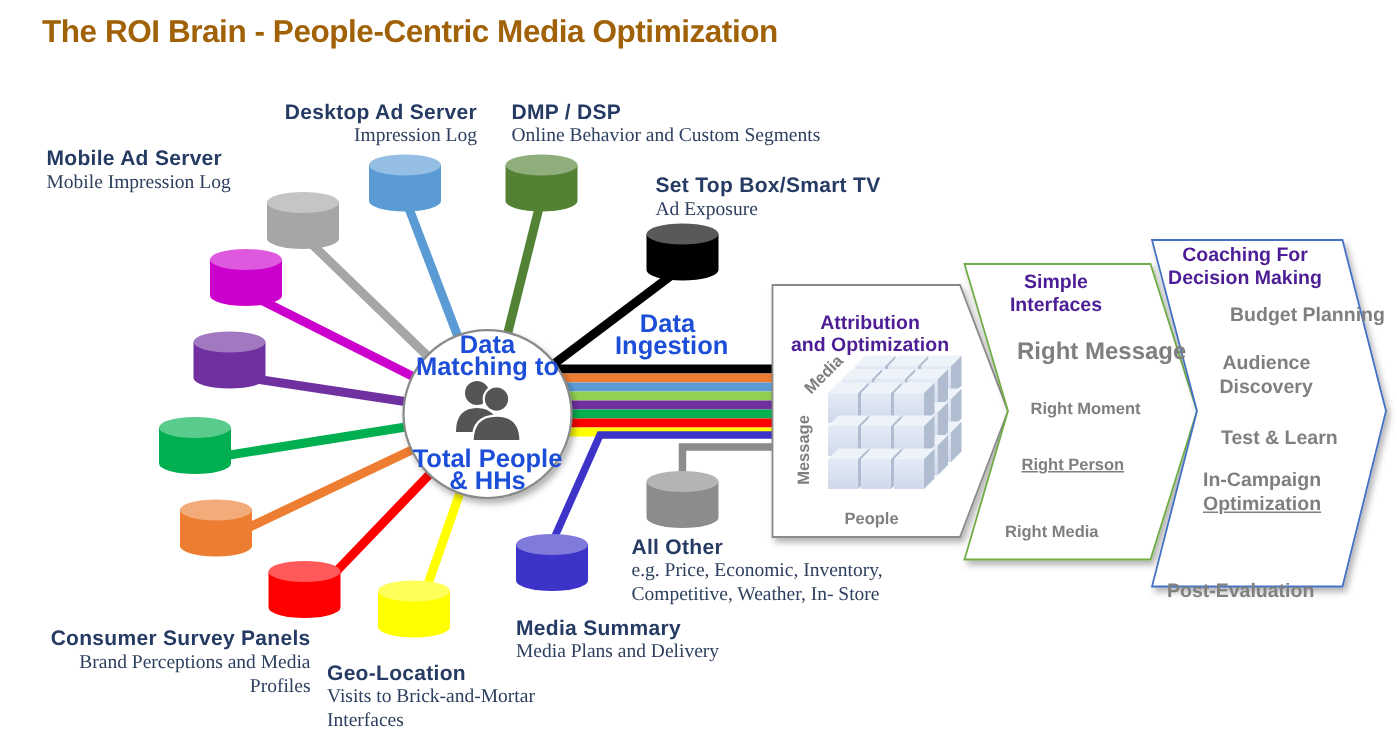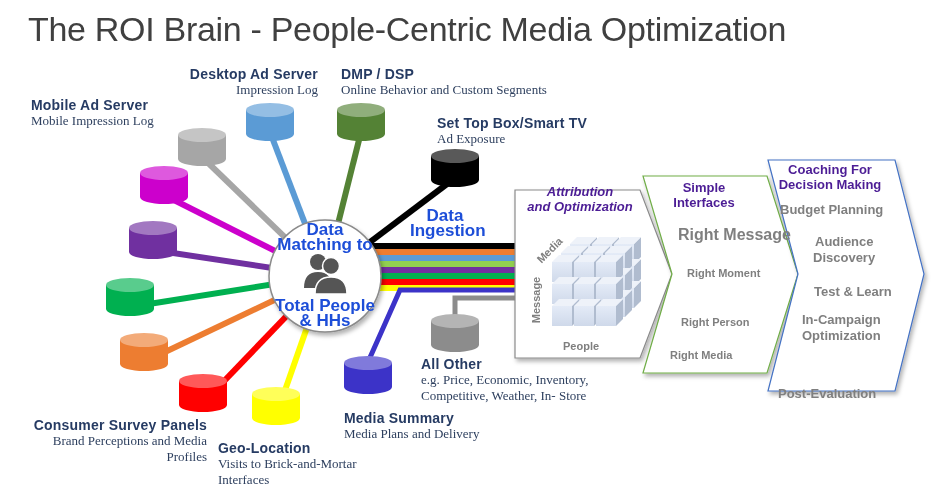--- a/index.html
+++ b/index.html
@@ -1,17 +1,17 @@
 <!DOCTYPE html>
 <html><head>
 <meta charset="utf-8">
 <style>
   html, body { margin: 0; padding: 0; background: #ffffff; }
   body { width: 931px; height: 498px; position: relative; overflow: hidden; font-family: "Liberation Sans", sans-serif; }
-  #title { position: absolute; left: 28px; top: 10px; font-size: 34px; font-weight: normal; color: #404040; letter-spacing: -0.3px; white-space: nowrap; }
+  #title { position: absolute; left: 28px; top: 10px; font-size: 21px; font-weight: bold; color: #a16207; letter-spacing: -0.3px; white-space: nowrap; }
   svg#diagram { position: absolute; left: 0; top: 0; }
   .src-label { position: absolute; font-size: 13px; line-height: 16px; color: #1e3560; white-space: nowrap; }
   .src-label .hd { font-weight: 900; font-size: 14px; color: #263b63; letter-spacing: 0.2px; }
   .src-label .sub { font-weight: normal; color: #2d3f5e; font-family: Liberation Serif, serif; }
   .r { text-align: right; }
   .ctr-text { position: absolute; font-weight: bold; color: #1d4ed8; text-align: center; font-size: 17px; line-height: 15px; }
   .gray-text { position: absolute; font-weight: bold; color: #7f7f7f; text-align: center; white-space: nowrap; }
   .blue-hd { position: absolute; font-weight: bold; color: #4c1d95; text-align: center; font-size: 13px; line-height: 15px; }
 </style>
 </head>
@@ -305,40 +305,40 @@
 <div class="ctr-text" style="left:275px; top:298px; width:100px;">
   <div>Total People</div>
   <div>&amp; HHs</div>
 </div>
 
 <div class="ctr-text" style="left:410px; top:208px; width:70px;">
   <div>Data</div>
   <div>Ingestion</div>
 </div>
 
-<div class="blue-hd" style="left:520px; top:184px; width:120px;font-style:italic;">
+<div class="blue-hd" style="left:520px; top:207px; width:120px;">
   <div>Attribution</div>
   <div>and Optimization</div>
 </div>
 <div class="gray-text" style="left:534px; top:244px; font-size:11px; transform:rotate(-45deg);">Media</div>
 <div class="gray-text" style="left:513px; top:294px; font-size:11px; transform:rotate(-90deg);">Message</div>
 <div class="gray-text" style="left:563px; top:340px; font-size:11px;">People</div>
 
 <div class="blue-hd" style="left:664px; top:180px; width:80px;">
   <div>Simple</div>
   <div>Interfaces</div>
 </div>
 <div class="gray-text" style="left:678px; top:226px; font-size:16px;">Right Message</div>
 <div class="gray-text" style="left:687px; top:267px; font-size:11px;">Right Moment</div>
-<div class="gray-text" style="left:681px; top:316px; font-size:11px;">Right Person</div>
+<div class="gray-text" style="left:681px; top:304px; font-size:11px;text-decoration:underline;">Right Person</div>
 <div class="gray-text" style="left:670px; top:349px; font-size:11px;">Right Media</div>
 
 <div class="blue-hd" style="left:775px; top:162px; width:110px;">
   <div>Coaching For</div>
   <div>Decision Making</div>
 </div>
-<div class="gray-text" style="left:780px; top:202px; font-size:13px;">Budget Planning</div>
+<div class="gray-text" style="left:780px; top:202px; font-size:13px;padding-left:40px;">Budget Planning</div>
 <div class="gray-text" style="left:815px; top:234px; font-size:13px;">Audience</div>
 <div class="gray-text" style="left:813px; top:250px; font-size:13px;">Discovery</div>
 <div class="gray-text" style="left:814px; top:284px; font-size:13px;">Test &amp; Learn</div>
 <div class="gray-text" style="left:802px; top:312px; font-size:13px;">In-Campaign</div>
-<div class="gray-text" style="left:802px; top:328px; font-size:13px;">Optimization</div>
+<div class="gray-text" style="left:802px; top:328px; font-size:13px;text-decoration:underline;">Optimization</div>
 <div class="gray-text" style="left:778px; top:386px; font-size:13px;text-align:right;">Post-Evaluation</div>
 
 </body></html>

